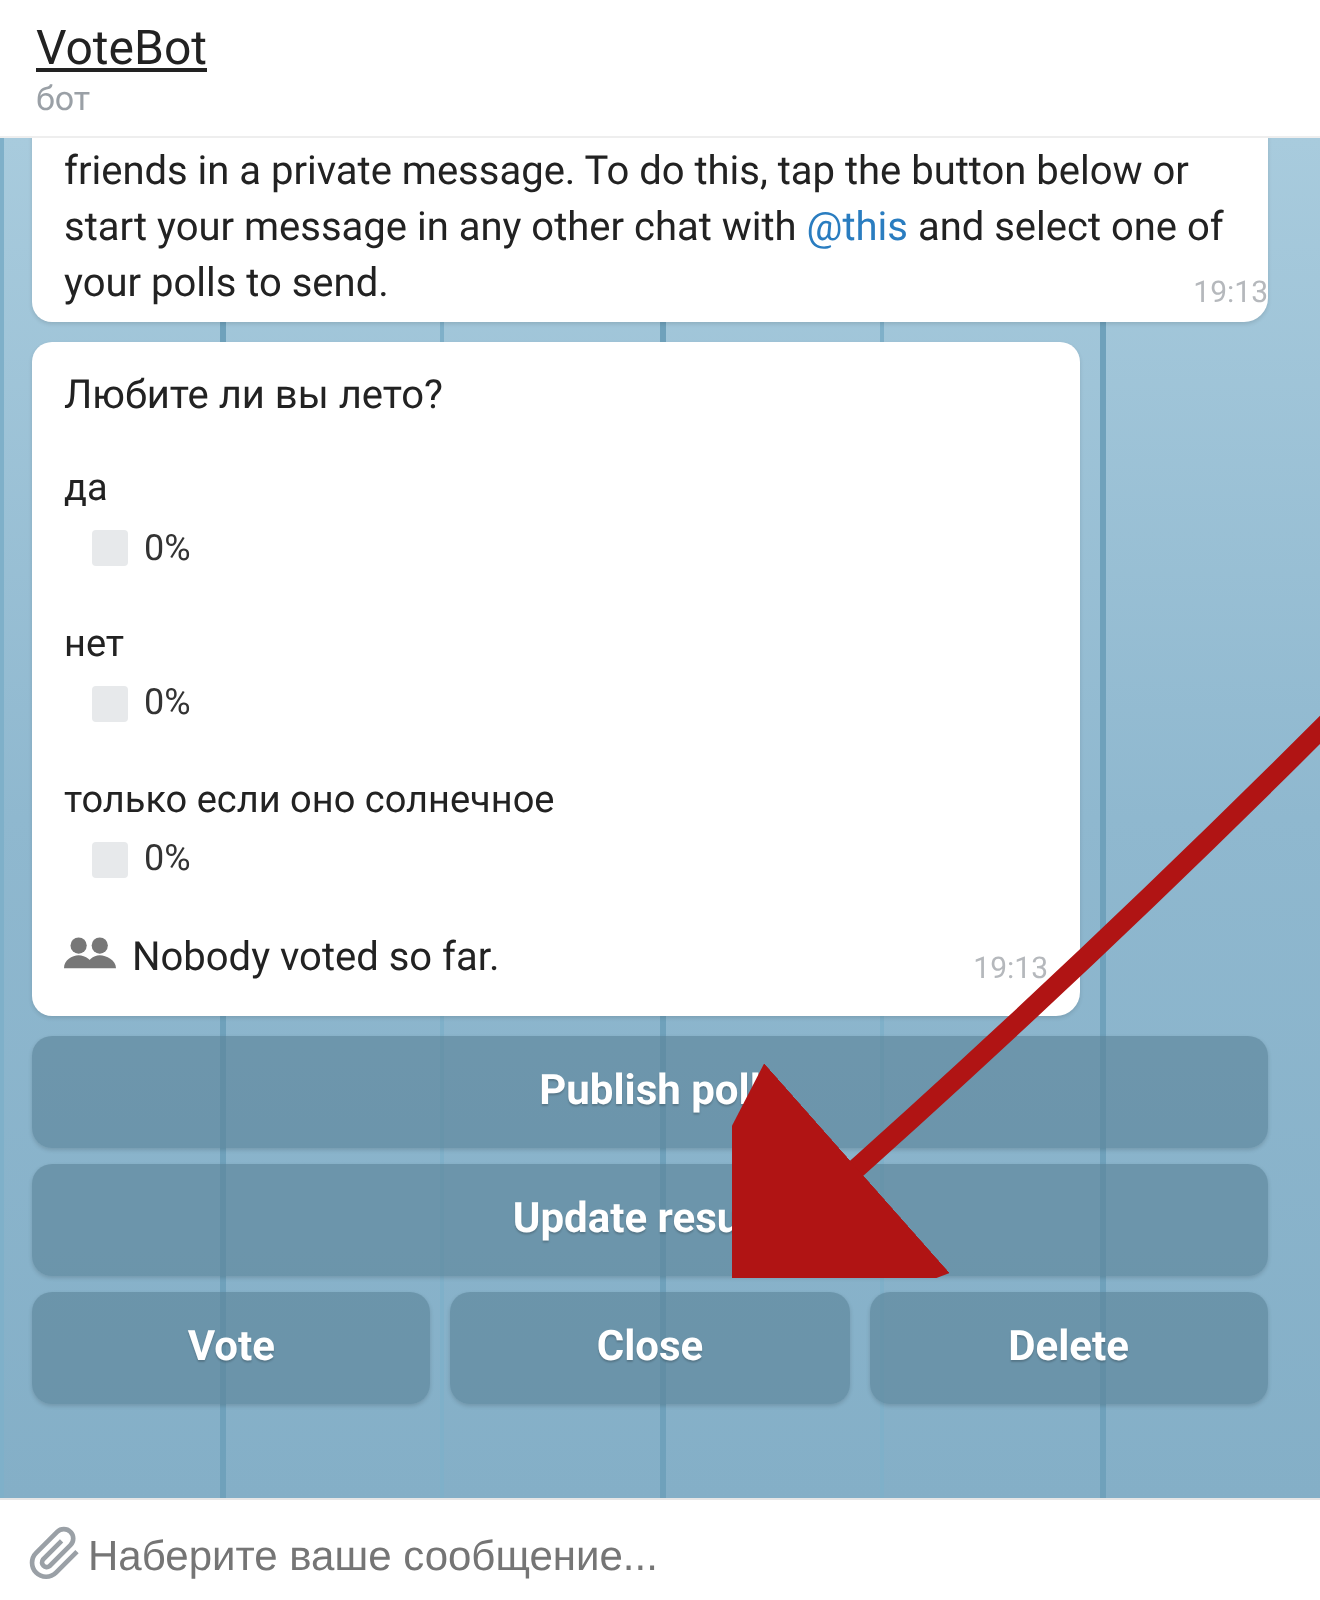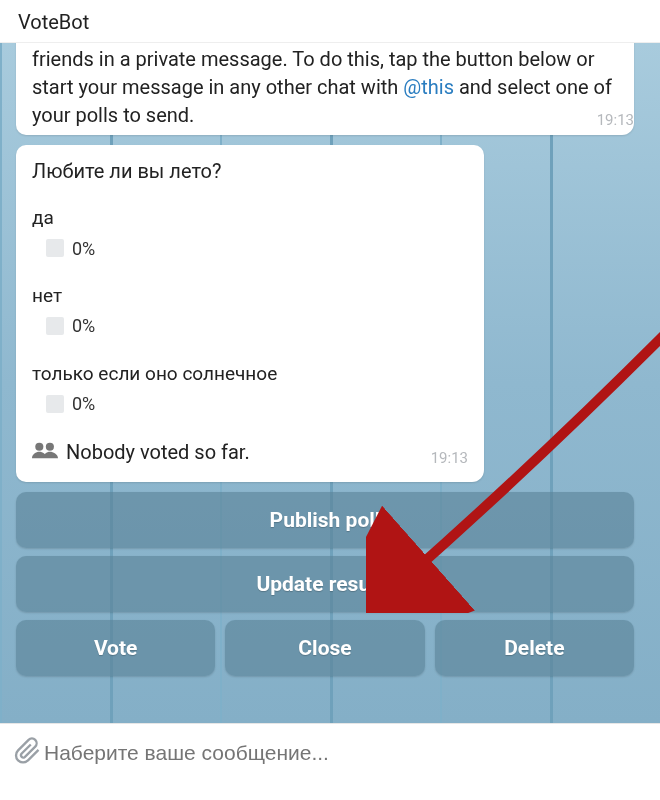--- a/index.html
+++ b/index.html
@@ -9,23 +9,24 @@
     height: 800px;
     overflow: hidden;
     background: #fff;
   }
   .header {
     padding: 10px 18px 8px;
     background: #fff;
     border-bottom: 1px solid #eee;
   }
   .header .title {
-    font-size: 20px;
+    font-size: 24px;
     color: #222;
     font-weight: 400;
+    text-decoration: underline;
   }
   .header .subtitle {
     font-size: 17px;
     color: #9aa0a6;
     margin-top: 2px;
   }
   .chat-bg {
     height: 680px;
     background:
       repeating-linear-gradient(90deg,
@@ -111,30 +112,31 @@
     color:#9aa0a6;
     border:none;
     outline:none;
   }
 </style>
 </head>
 <body>
 
 <div class="header">
   <div class="title">VoteBot</div>
+  <div class="subtitle">бот</div>
 </div>
 
 <div class="chat-bg">
 
   <div class="bubble first">
     <span>friends in a private message. To do this, tap the button below or start your message in any other chat with </span><span class="mention">@this</span><span> and select one of your polls to send.</span>
     <div class="time">19:13</div>
   </div>
 
-  <div class="bubble" style="width:468px; padding-bottom:10px;">
+  <div class="bubble" style="width:524px; padding-bottom:10px;">
     <div class="poll-q">Любите ли вы лето?</div>
 
     <div class="opt">
       <div class="label">да</div>
       <div class="bar-row">
         <div class="bar-box"></div>
         <div class="pct">0%</div>
       </div>
     </div>
 

